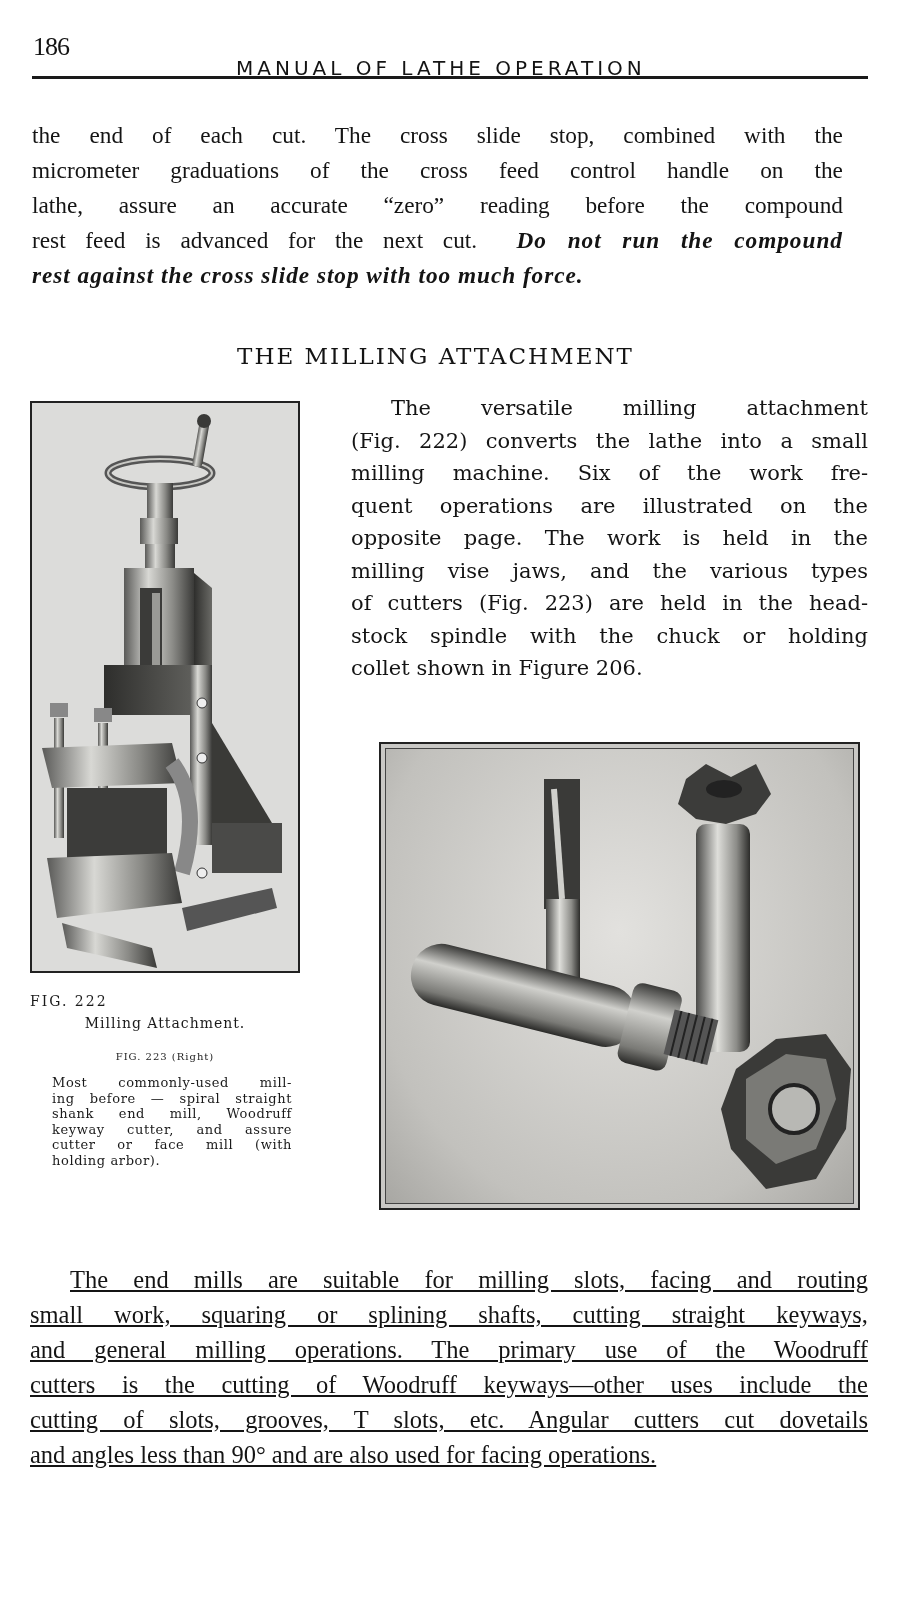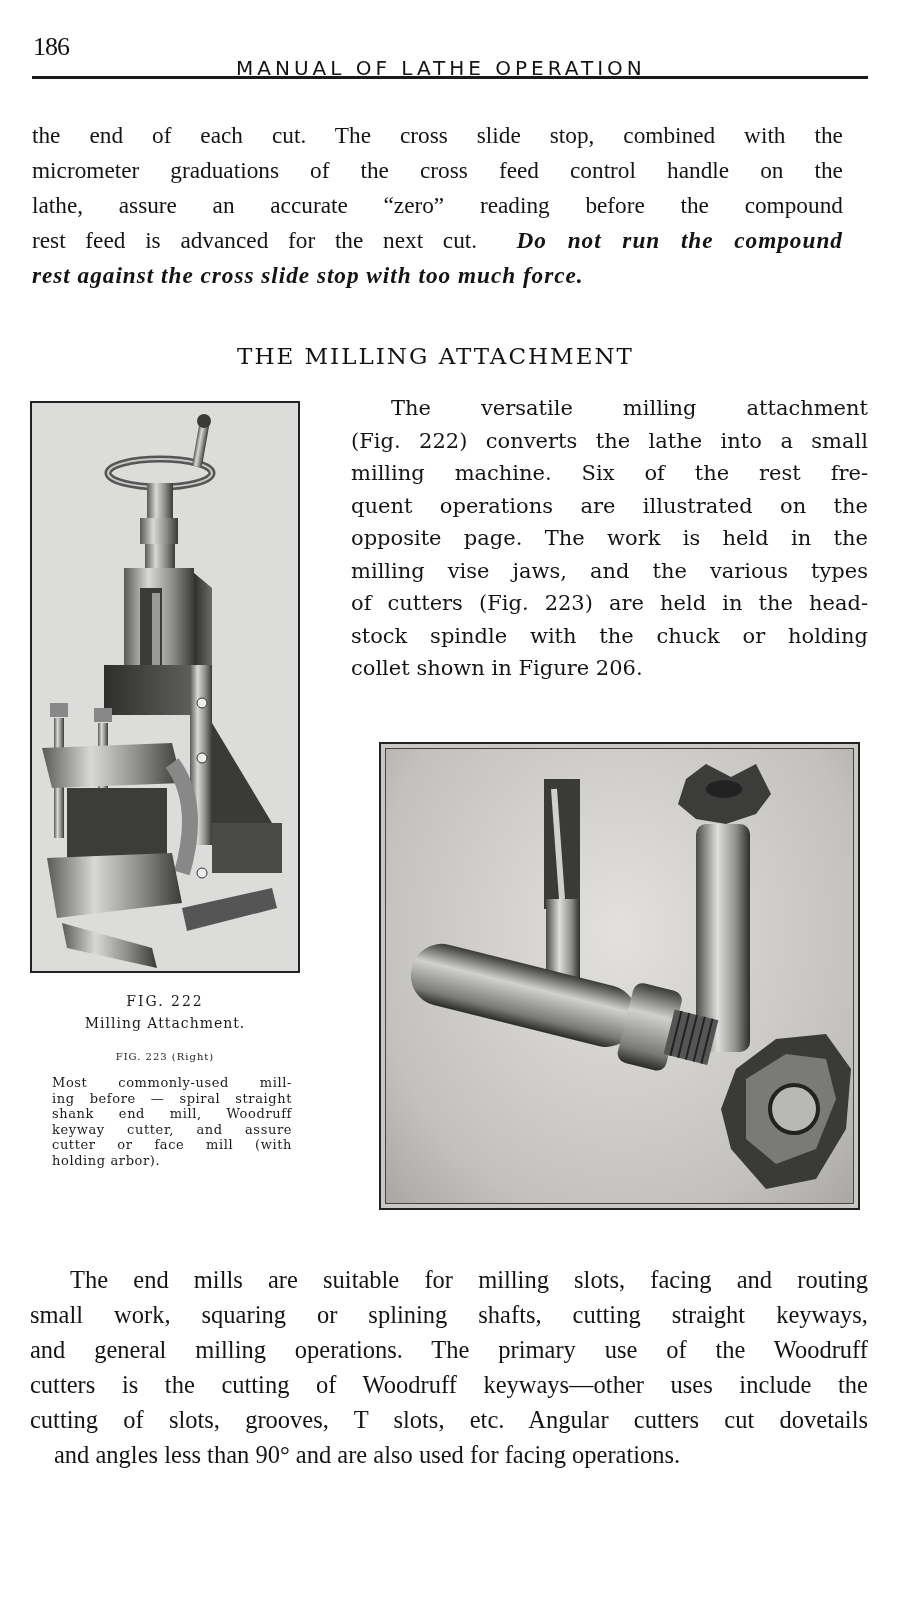--- a/index.html
+++ b/index.html
@@ -9,32 +9,32 @@
   .header-title { left:236px; top:42px; font-family:"DejaVu Sans", sans-serif; font-size:20px; letter-spacing:4px; font-weight:normal;margin-top:14px; }
   .header-rule { left:32px; top:76px; width:836px; height:3px; background:#1a1a1a; }
   .para1 { left:32px; top:118px; width:836px; font-family:"Liberation Serif", serif; font-size:24px; line-height:35px; text-align:justify; transform:scaleX(0.97); transform-origin:left top; }
   .para1 .lines div { text-align:justify; text-align-last:justify; white-space:nowrap; overflow:hidden; }
   .para1 i { font-weight:bold; letter-spacing:1px; }
   .section-heading { left:0; width:841px; top:343px; text-align:center; font-family:"DejaVu Serif", serif; font-size:23px; letter-spacing:2px; padding-left:30px; box-sizing:border-box; }
   .fig222 { left:30px; top:401px; width:270px; height:572px; border:2px solid #222; box-sizing:border-box; background:#d8d8d6; overflow:hidden; }
   .fig223 { left:379px; top:742px; width:481px; height:468px; border:2px solid #222; box-sizing:border-box; background:#c9c8c5; overflow:hidden; padding:4px; }
   .fig223 .inner { width:100%; height:100%; border:1px solid #444; box-sizing:border-box; position:relative; background:radial-gradient(ellipse at 50% 40%, #e2e1de 0%, #c2c1bd 75%, #a8a7a3 100%); }
   .caption { font-family:"DejaVu Serif", serif; color:#1a1a1a; }
-  .cap222-label { left:30px; top:993px; width:270px; text-align:center; font-size:14px; letter-spacing:2px; }
+  .cap222-label { left:30px; top:993px; width:270px; text-align:left; font-size:14px; letter-spacing:2px; }
   .cap222-text { left:30px; top:1015px; width:270px; text-align:center; font-size:14px; letter-spacing:1px; }
   .cap223-label { left:30px; top:1051px; width:270px; text-align:center; font-size:10px; letter-spacing:1px; }
   .cap223-text { left:52px; top:1075px; width:240px; font-size:13px; line-height:15.5px; letter-spacing:0.6px; }
   .cap223-text div { text-align:justify; text-align-last:justify; white-space:nowrap; }
   .cap223-text div.last { text-align-last:left; }
   .para2 { left:351px; top:392px; width:517px; font-family:"DejaVu Serif", serif; font-size:21px; line-height:32.5px; }
   .para2 div { text-align:justify; text-align-last:justify; white-space:nowrap; }
   .para2 div.last { text-align-last:left; }
   .para3 { left:30px; top:1262px; width:838px; font-family:"Liberation Serif", serif; font-size:24.5px; line-height:35px; }
-  .para3 div { text-align:justify; text-align-last:justify; white-space:nowrap; }
-  .para3 div.last { text-align-last:left;margin-left:24px; }
+  .para3 div { text-align:justify; text-align-last:justify; white-space:nowrap;text-decoration:underline; }
+  .para3 div.last { text-align-last:left; }
   svg { display:block; }
 </style>
 </head>
 <body>
 
 <div class="abs header-num">186</div>
 <div class="abs header-title">MANUAL OF LATHE OPERATION</div>
 <div class="abs header-rule"></div>
 
 <div class="abs para1">
@@ -101,21 +101,21 @@
     <rect x="180" y="420" width="70" height="50" fill="#4a4a48"></rect>
 
     <polygon points="30,520 120,545 125,565 35,545" fill="url(#metal)"></polygon>
     <polygon points="150,505 240,485 245,505 155,528" fill="#555"></polygon>
   </svg>
 </div>
 
 <div class="abs para2">
   <div style="padding-left:40px;">The versatile milling attachment</div>
   <div>(Fig. 222) converts the lathe into a small</div>
-  <div>milling machine.  Six of the rest fre-</div>
+  <div>milling machine.  Six of the work fre-</div>
   <div>quent operations are illustrated on the</div>
   <div>opposite page.  The work is held in the</div>
   <div>milling vise jaws, and the various types</div>
   <div>of cutters (Fig. 223) are held in the head-</div>
   <div>stock spindle with the chuck or holding</div>
   <div class="last">collet shown in Figure 206.</div>
 </div>
 
 <div class="abs caption cap222-label">FIG. 222</div>
 <div class="abs caption cap222-text">Milling Attachment.</div>

